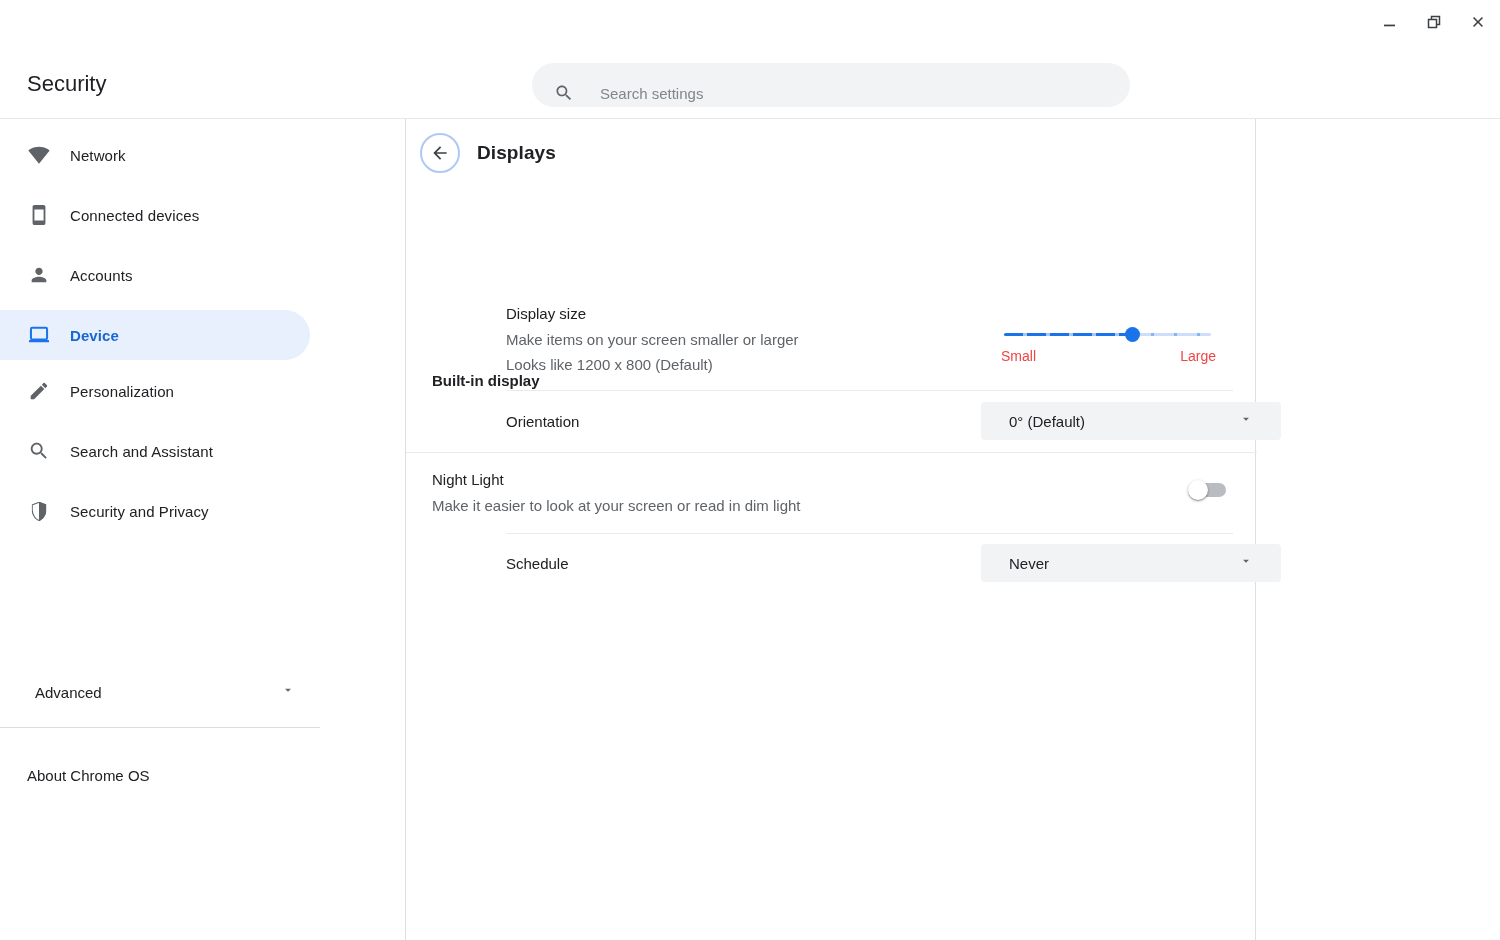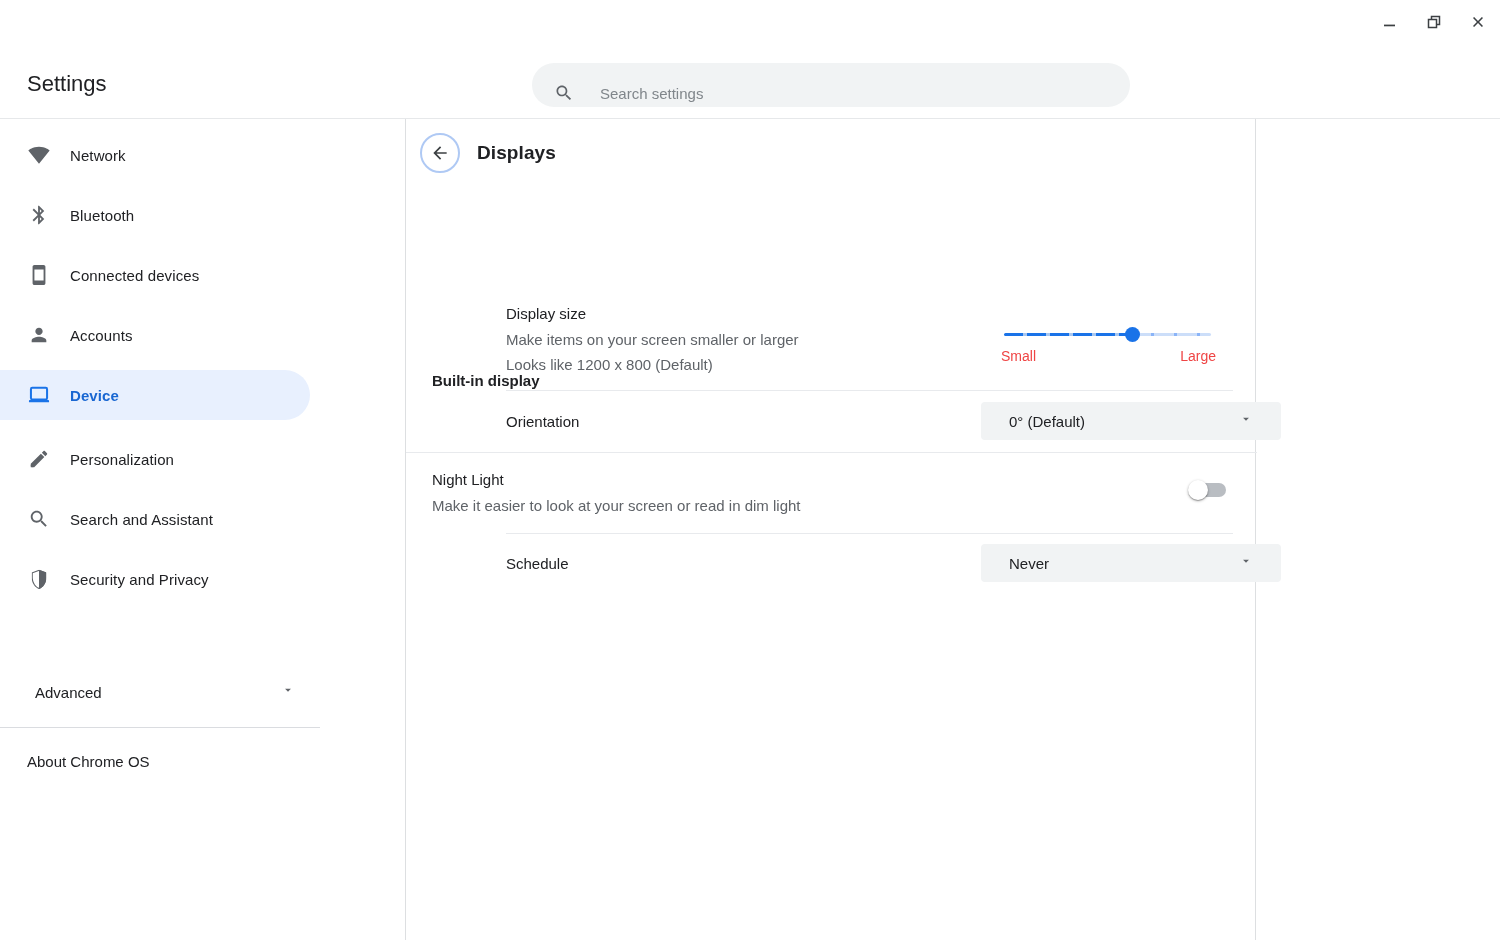--- a/index.html
+++ b/index.html
@@ -20,29 +20,29 @@
   .search-bar input { border:none; outline:none; background:transparent; font-size:15px;
     color:#202124; width:100%; font-family:"Liberation Sans",sans-serif; }
   .search-bar input::placeholder { color:#80868B; }
   .header-divider { position:absolute; top:118px; left:0; width:1500px; height:1px; background:#E6E8EA; }
 
   
   .nav { position:absolute; top:125px; left:0; width:405px; }
   .nav-item { height:60px; display:flex; align-items:center; padding-left:27px; cursor:pointer; }
   .nav-item .nicon { width:24px; height:24px; margin-right:19px; display:flex; align-items:center; justify-content:center; }
   .nav-item .nlabel { font-size:15px; color:#202124; letter-spacing:.1px; }
-  .nav-item.selected { height:50px; margin:5px 95px 9px 0; background:#E8F0FE; border-radius:0 25px 25px 0;text-align:center; }
+  .nav-item.selected { height:50px; margin:5px 95px 1px 0; background:#E8F0FE; border-radius:0 25px 25px 0;text-align:center; }
   .nav-item.selected .nlabel { color:#1967D2; font-weight:bold; }
 
   .advanced-row { position:absolute; top:669px; left:8px; width:320px; height:46px;
     display:flex; align-items:center; justify-content:space-between; padding:0 33px 0 27px; cursor:pointer; }
   .advanced-row .alabel { font-size:15px; color:#202124; }
   .sidebar-divider { position:absolute; top:727px; left:0; width:320px; height:1px; background:#DADCE0; }
   .about-row { position:absolute; top:738px; left:0; width:320px; height:46px;
-    display:flex; align-items:center; padding-left:27px; cursor:pointer; }
+    display:flex; align-items:flex-end; padding-left:27px; cursor:pointer; }
   .about-row .alabel { font-size:15px; color:#202124; }
 
   
   .content { position:absolute; top:119px; left:405px; width:851px; height:821px;
     background:#fff; border-left:1px solid #DDDFE1; border-right:1px solid #DDDFE1; }
 
   .page-header { position:absolute; top:14px; left:14px; display:flex; align-items:center; }
   .back-btn { width:40px; height:40px; border:2px solid #AFC9F4; border-radius:50%;
     display:flex; align-items:center; justify-content:center; cursor:pointer; background:#fff; }
   .page-title { margin-left:17px; font-size:19px; font-weight:bold; color:#202124; letter-spacing:.1px; }
@@ -104,47 +104,39 @@
           <rect x="2.5" y="5.5" width="8" height="8"></rect>
       </svg>
     </div>
     <div class="win-btn">
       <svg width="16" height="16" viewBox="0 0 16 16">
           <path d="M13 4.1 11.9 3 8 6.9 4.1 3 3 4.1 6.9 8 3 11.9 4.1 13 8 9.1l3.9 3.9L13 11.9 9.1 8z" fill="#3C4043"></path>
         </svg>
     </div>
   </div>
 
-  <div class="app-title">Settings</div>
+  <div class="app-title">Security</div>
   <div class="search-bar">
     <span class="sicon">
       <svg width="20" height="20" viewBox="0 0 24 24" fill="#5F6368">
           <path d="M15.5 14h-.79l-.28-.27C15.41 12.59 16 11.11 16 9.5 16 5.91 13.09 3 9.5 3S3 5.91 3 9.5 5.91 16 9.5 16c1.61 0 3.09-.59 4.23-1.57l.27.28v.79l5 4.99L20.49 19l-4.99-5zm-6 0C7.01 14 5 11.99 5 9.5S7.01 5 9.5 5 14 7.01 14 9.5 11.99 14 9.5 14z"></path>
         </svg>
     </span>
     <input type="text" placeholder="Search settings" style="">
   </div>
   <div class="header-divider"></div>
 
   <div class="nav">
     <div class="nav-item">
       <span class="nicon">
         <svg width="22" height="22" viewBox="0 0 24 24" fill="#5F6368">
             <path d="M12.01 21.49 23.64 7c-.45-.34-4.93-4-11.64-4C5.28 3 .81 6.66.36 7l11.63 14.49.01.01.01-.01z"></path>
           </svg>
       </span>
       <span class="nlabel">Network</span>
-    </div>
-    <div class="nav-item">
-      <span class="nicon">
-        <svg width="22" height="22" viewBox="0 0 24 24" fill="#5F6368">
-            <path d="M14.88 16.29 13 18.17v-3.76l1.88 1.88zM13 5.83l1.88 1.88L13 9.59V5.83zm4.71 1.88L12 2h-1v7.59L6.41 5 5 6.41 10.59 12 5 17.59 6.41 19 11 14.41V22h1l5.71-5.71-4.3-4.29 4.3-4.29z"></path>
-          </svg>
-      </span>
-      <span class="nlabel">Bluetooth</span>
     </div>
     <div class="nav-item">
       <span class="nicon">
         <svg width="22" height="22" viewBox="0 0 24 24" fill="#5F6368">
             <path d="M17 1.01 7 1c-1.1 0-2 .9-2 2v18c0 1.1.9 2 2 2h10c1.1 0 2-.9 2-2V3c0-1.1-.9-1.99-2-1.99zM17 18H7V6h10v12z"></path>
           </svg>
       </span>
       <span class="nlabel">Connected devices</span>
     </div>
     <div class="nav-item">

